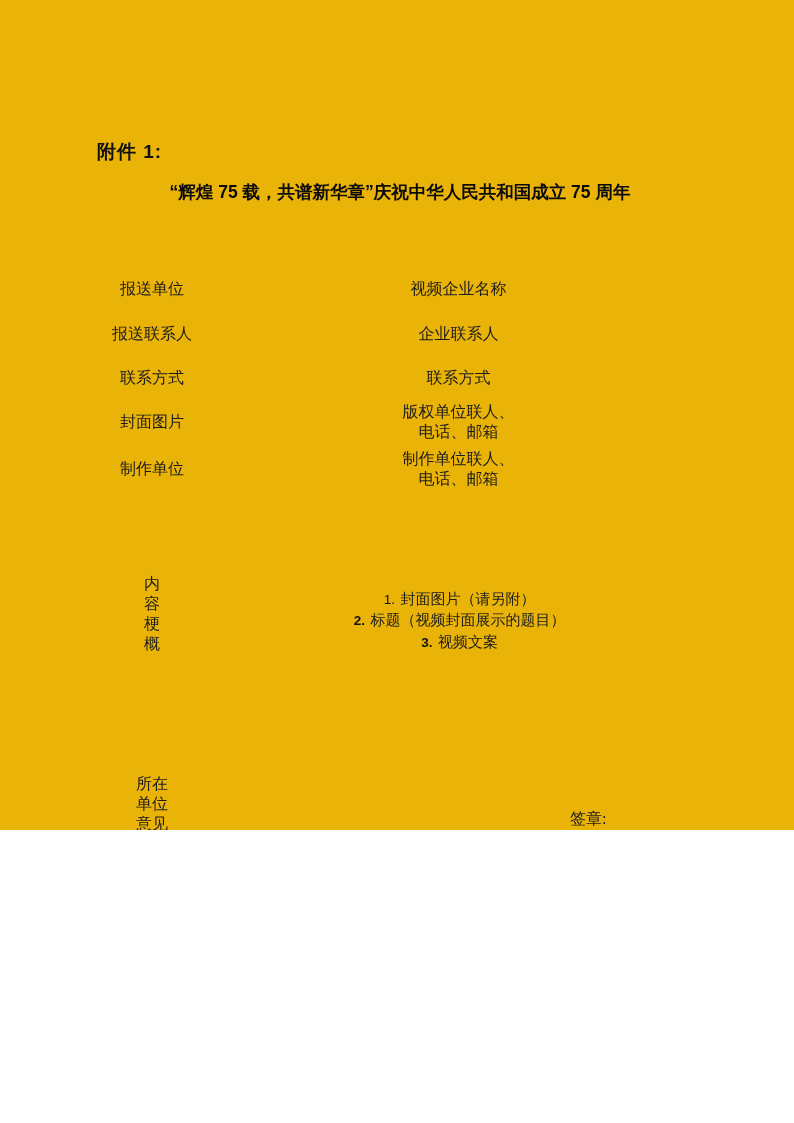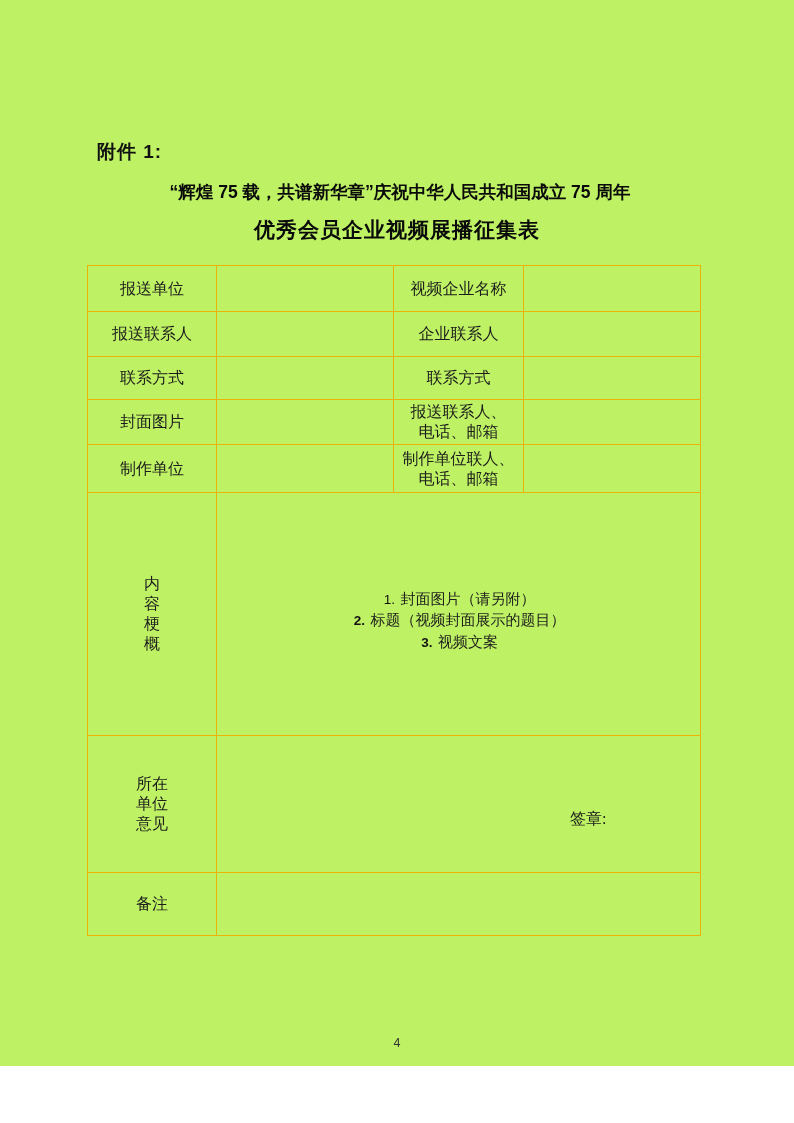--- a/index.html
+++ b/index.html
@@ -1,21 +1,21 @@
 <!DOCTYPE html>
 <html><head>
 <meta charset="utf-8">
 <style>
   * { margin: 0; padding: 0; box-sizing: border-box; }
   html, body { background: #ffffff; }
   .page {
     position: relative;
     width: 794px;
-    height: 1066px;
-    background: #bef264;
+    height: 830px;
+    background: #eab308;
     font-family: "Liberation Serif", serif;
     color: #1c1c1c;
     overflow: hidden;
   }
   .attachment-label {
     position: absolute;
     left: 97px;
     top: 139px;
     font-family: "Liberation Sans", sans-serif;
     font-size: 19px;
@@ -105,21 +105,20 @@
     color: #333;
   }
 </style>
 </head>
 <body>
 
 <div class="page">
 
   <div class="attachment-label">附件 1:</div>
   <div class="title-line1">“辉煌 75 载，共谱新华章”庆祝中华人民共和国成立 75 周年</div>
-  <div class="title-line2">优秀会员企业视频展播征集表</div>
 
   <table class="form-table">
     <colgroup>
       <col style="width:129px">
       <col style="width:177px">
       <col style="width:130px">
       <col style="width:177px">
     </colgroup>
 
     <tbody>
@@ -141,21 +140,21 @@
       <td class="lbl">联系方式</td>
       <td class="val"></td>
       <td class="lbl">联系方式</td>
       <td class="val"></td>
     </tr>
 
 
     <tr class="rh5">
       <td class="lbl">封面图片</td>
       <td class="val"></td>
-      <td class="contact-lbl">报送联系人、
+      <td class="contact-lbl">版权单位联人、
 电话、邮箱</td>
       <td class="val"></td>
     </tr>
 
     <tr class="rh6">
       <td class="lbl">制作单位</td>
       <td class="val"></td>
       <td class="contact-lbl">制作单位联人、
 电话、邮箱</td>
       <td class="val"></td>

